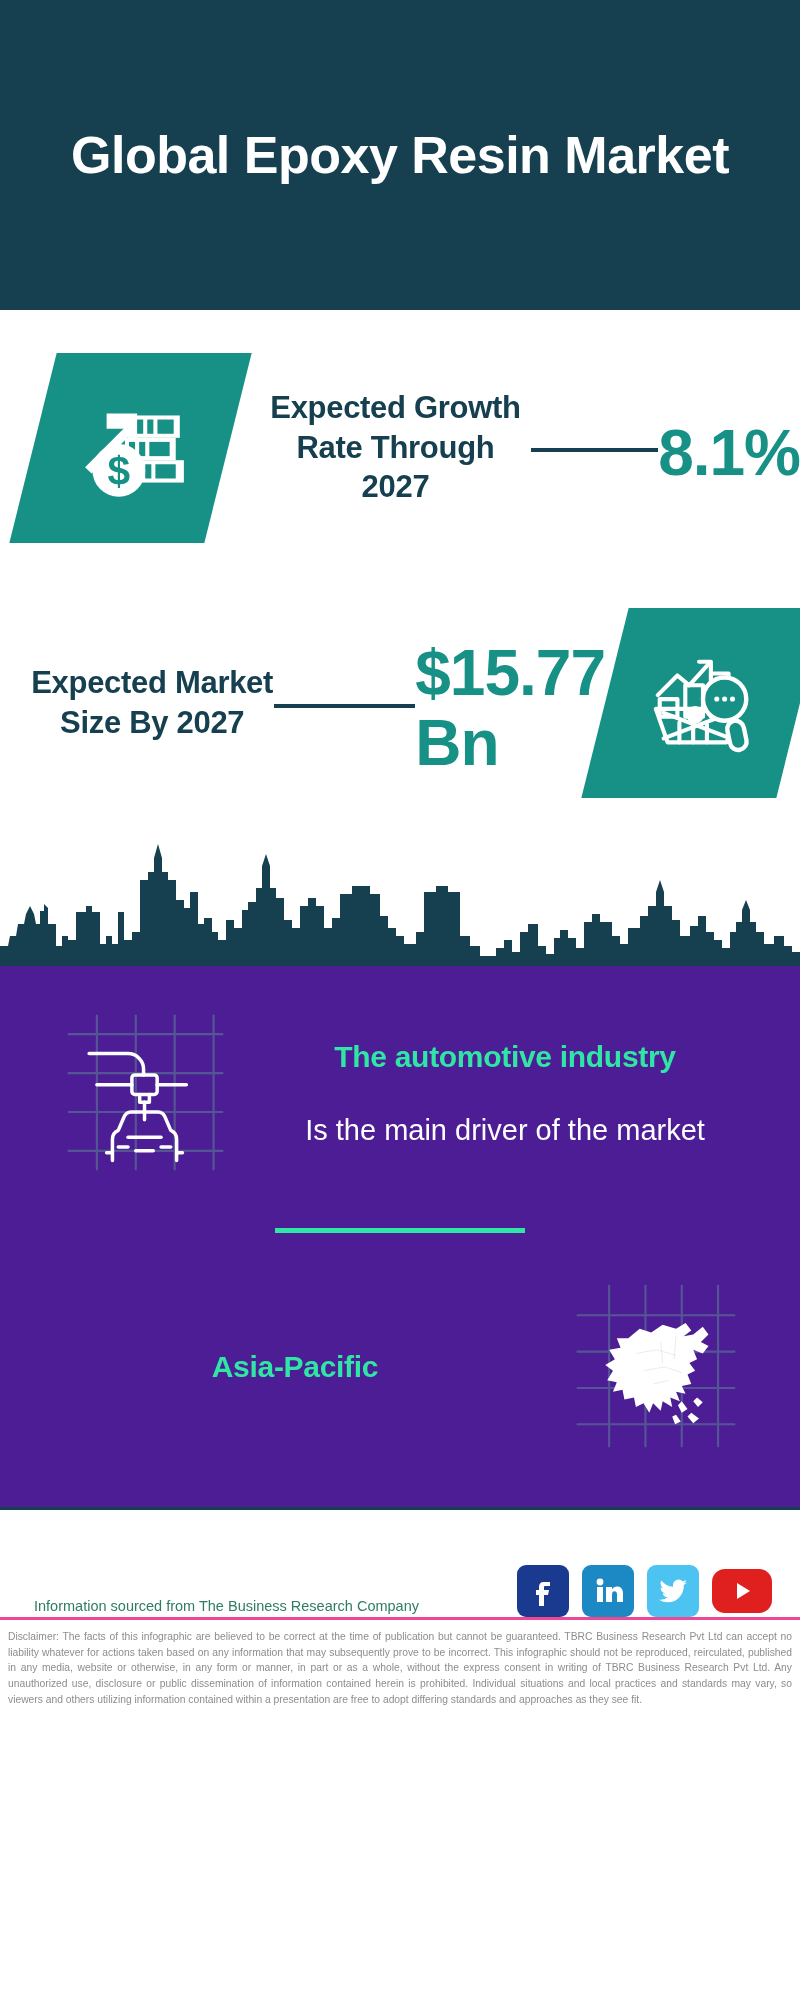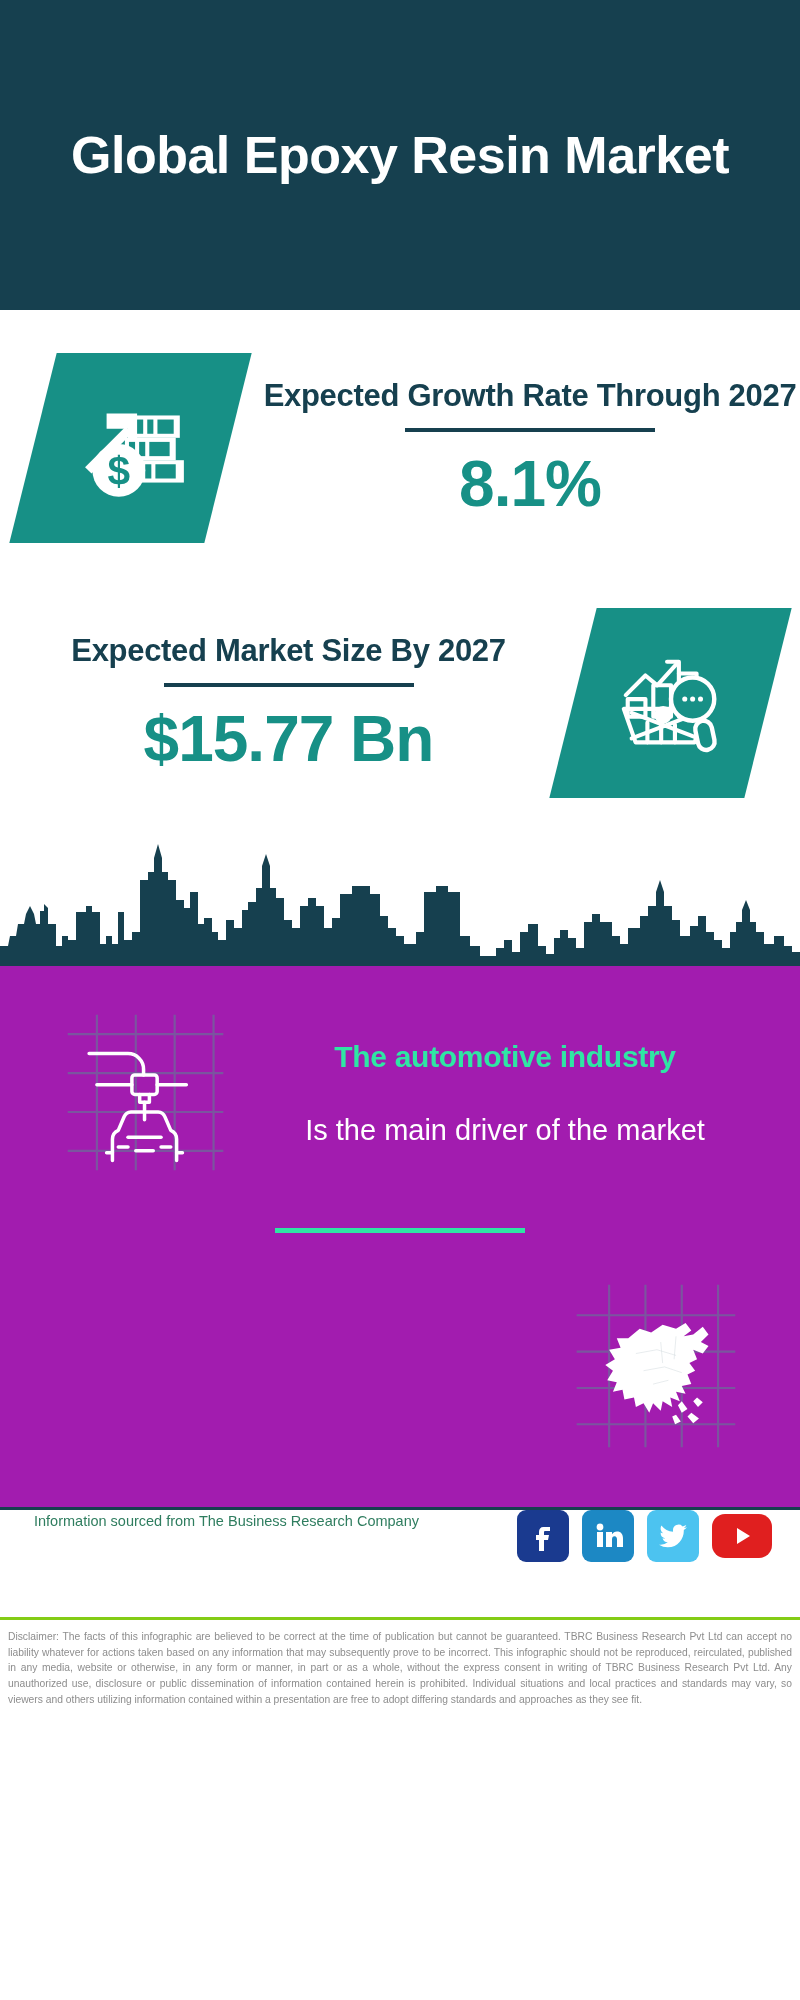--- a/index.html
+++ b/index.html
@@ -35,42 +35,42 @@
 
   .icon-wrap { width:260px; display:flex; justify-content:center; align-items:center; }
   .parallelogram {
     width:195px; height:190px;
     background:#179086;
     transform:skewX(-14deg);
     display:flex; align-items:center; justify-content:center;
   }
   .parallelogram > svg { transform:skewX(14deg); }
 
-  .stat-text { flex:1; display:flex; flex-direction:column; align-items:center; }
+  .stat-text { flex:1; display:flex; flex-direction:row; align-items:center; }
   .stat-title {
     color:#16404f; font-size:31px; font-weight:bold;
     text-align:center; line-height:1.28; letter-spacing:-0.3px;
   }
   .stat-divider {
     width:250px; height:4px; background:#16404f;
     margin:12px 0 6px 0;
   }
   .stat-value {
     color:#179086; font-size:64px; font-weight:bold; letter-spacing:-1px;
     line-height:1.1;
     margin-top:11px;
   }
 
   
   .skyline-band { position:relative; height:130px; background:#fff; margin-top:6px; }
   .skyline-band svg { display:block; width:800px; height:130px; }
 
   
   .dark {
-    background:#a21caf;
+    background:#4c1d95;
     padding:28px 0 40px 0;
     position:relative;
   }
 
   .fact-row { display:flex; align-items:center; min-height:200px; padding:0 40px; }
   .fact-icon { width:210px; display:flex; justify-content:center; align-items:center; }
   .fact-copy { flex:1; text-align:center; padding:0 10px; }
   .fact-head {
     color:#2fe6a4; font-size:30px; font-weight:bold; line-height:1.25;
     letter-spacing:-0.3px;
@@ -81,40 +81,40 @@
 
   .green-divider {
     width:250px; height:5px; background:#2fe6a4;
     margin:34px auto;
   }
 
   
   .footer {
     background:#ffffff;
     height:110px;
-    display:flex; align-items:flex-start; justify-content:space-between;
+    display:flex; align-items:flex-end; justify-content:space-between;
     padding:0 28px 0 34px;
     border-top:3px solid #16404f;
   }
   .source-block { line-height:1.55; }
   .source-line { color:#2f7d5f; font-size:14.5px; }
 
   .social { display:flex; gap:13px; align-items:center; }
   .social-btn {
     width:52px; height:52px; border-radius:9px;
     display:flex; align-items:center; justify-content:center;
   }
   .fb { background:#1a3a8f; }
   .li { background:#1c88c4; }
   .tw { background:#4cc3f0; }
   .yt { background:#e01f1f; border-radius:13px; }
 
   
   .disclaimer {
-    border-top:3px solid #84cc16;
+    border-top:3px solid #ec4899;
     padding:9px 8px 0 8px;
     color:#8d8d8d;
     font-size:10.3px;
     line-height:1.52;
     text-align:justify;
   }
   .grid-bg { opacity:0.55; }
 </style>
 </head>
 <body>
@@ -239,20 +239,21 @@
             </g>
             <path fill="#ffffff" d="M62 62 L74 52 L86 56 L98 48 L112 52 L122 46 L128 54 L120 60 L130 58 L140 50 L146 58 L138 66 L146 70 L140 78 L130 74 L134 84 L126 88 L132 96 L124 100 L128 110 L118 112 L122 120 L112 118 L116 128 L106 124 L108 134 L98 128 L96 138 L88 130 L84 140 L78 130 L70 134 L68 124 L58 126 L56 116 L46 118 L50 108 L40 106 L46 96 L38 90 L48 84 L42 74 L54 72 L50 62 Z"></path>
             <path fill="#ffffff" d="M118 128 l6 8 -6 4 -4 -8 Z M128 140 l8 6 -6 5 -6 -7 Z M112 142 l5 7 -6 3 -3 -8 Z M134 124 l6 5 -5 5 -5 -6 Z"></path>
             <g stroke="#d6dee1" stroke-width="0.7" fill="none" opacity="0.85">
               <path d="M70 78 L92 74 L112 80 M78 96 L100 92 L118 98 M88 110 L104 106 M96 66 L98 88 M112 60 L110 84"></path>
             </g>
           </svg>
         </div>
       </div>
       <div class="fact-copy">
+        <div class="fact-head">Asia-Pacific</div>
       </div>
     </div>
   </div>
 
   <div class="footer">
     <div class="source-block">
       <div class="source-line">Information sourced from The Business Research Company</div>
     </div>
     <div class="social">
       <div class="social-btn fb">

